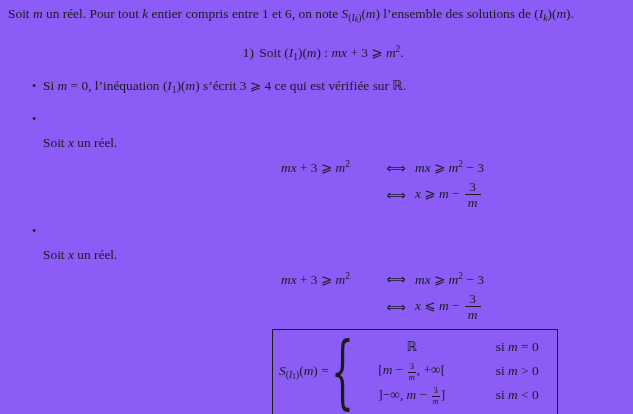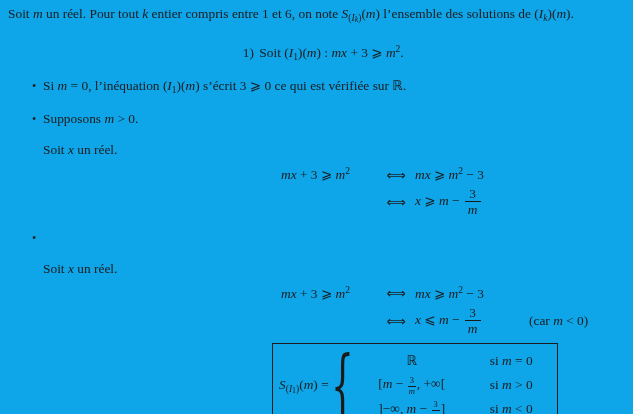--- a/index.html
+++ b/index.html
@@ -1,27 +1,27 @@
 <!DOCTYPE html>
 <html><head>
 <meta charset="utf-8">
 <style>
   html,body{margin:0;padding:0;background:#fff;}
   .page{
-    position:relative;width:633px;height:414px;background:#0ea5e9;color:#1b1b1b;
+    position:relative;width:633px;height:414px;background:#8b5cf6;color:#1b1b1b;
     font-family:"Liberation Serif","DejaVu Serif","DejaVu Sans",serif;
     font-size:13.4px;overflow:hidden;
   }
   .line{white-space:nowrap;line-height:18px;margin:0;}
   .intro{margin:5px 0 0 8px;}
   .enum{margin:11px 0 0 8px;text-align:center;}
   .enum-label{display:inline-block;width:22px;}
   .bullet-row{display:flex;white-space:nowrap;line-height:18px;margin:11px 0 0 32px;}
   .bullet{width:11px;flex:none;font-size:12px;}
-  .cont-line{margin:13px 0 0 43px;}
+  .cont-line{margin:6px 0 0 43px;}
   .it{font-style:italic;}
   .sub{font-size:9.5px;vertical-align:-3px;}
   .sub2{font-size:8px;vertical-align:-4px;}
   .sup{font-size:9.5px;vertical-align:5px;}
   .op{font-family:"DejaVu Sans","DejaVu Serif",sans-serif;}
   .mathgrid{
     display:grid;grid-template-columns:96px 38px 100px auto;
     margin:7px 7px 0 281px;row-gap:3px;align-items:center;white-space:nowrap;
   }
   .arrow-cell{text-align:center;font-family:"DejaVu Sans",sans-serif;font-size:13.5px;}
@@ -35,44 +35,43 @@
   }
   .box-lhs{flex:none;font-family:Liberation Serif, serif;}
   .brace{
     flex:none;display:inline-block;width:17px;font-size:80px;line-height:70px;
     font-family:"DejaVu Serif",serif;transform:scaleX(0.45);transform-origin:left center;
     margin-left:2px;
   }
   .cases{display:flex;flex-direction:column;row-gap:3px;flex:1;}
   .case-row{display:flex;align-items:center;line-height:20px;}
   .case-expr{width:128px;text-align:center;}
-  .case-cond{margin-left:14px;}
+  .case-cond{margin-left:20px;}
   .sfrac{display:inline-flex;flex-direction:column;text-align:center;vertical-align:middle;font-size:8.5px;line-height:1.15;margin:0 1px;position:relative;top:1px;}
   .sfrac .fnum{border-bottom:1px solid #1b1b1b;padding:0 1px;}
   .sfrac .fden{padding:0 1px;}
 </style>
 </head>
 <body>
 
 <div class="page">
 
   <p class="line intro"><span>Soit </span><span class="it">m</span><span> un réel. Pour tout </span><span class="it">k</span><span> entier compris entre 1 et 6, on note </span><span class="it">S</span><span class="sub">(</span><span class="it sub">I</span><span class="it sub2">k</span><span class="sub">)</span><span>(</span><span class="it">m</span><span>)</span><span> l’ensemble des solutions de </span><span>(</span><span class="it">I</span><span class="it sub">k</span><span>)</span><span>(</span><span class="it">m</span><span>)</span><span>.</span></p>
 
   <div class="line enum">
     <span class="enum-label">1)</span><span><span>Soit </span><span>(</span><span class="it">I</span><span class="sub">1</span><span>)</span><span>(</span><span class="it">m</span><span>)</span><span> : </span><span class="it">mx</span><span> + 3 </span><span class="op">⩾</span><span> </span><span class="it">m</span><span class="sup">2</span><span>.</span></span>
   </div>
 
   <div class="bullet-row">
     <span class="bullet">•</span>
-    <span><span>Si </span><span class="it">m</span><span> = 0, l’inéquation </span><span>(</span><span class="it">I</span><span class="sub">1</span><span>)</span><span>(</span><span class="it">m</span><span>)</span><span> s’écrit 3 </span><span class="op">⩾</span><span> 0 ce qui est vérifiée sur </span><span class="op">ℝ</span><span>.</span></span>
+    <span><span>Si </span><span class="it">m</span><span> = 0, l’inéquation </span><span>(</span><span class="it">I</span><span class="sub">1</span><span>)</span><span>(</span><span class="it">m</span><span>)</span><span> s’écrit 3 </span><span class="op">⩾</span><span> 4 ce qui est vérifiée sur </span><span class="op">ℝ</span><span>.</span></span>
   </div>
 
   <div class="bullet-row">
     <span class="bullet">•</span>
-    <span><span>Supposons </span><span class="it">m</span><span> &gt; 0.</span></span>
   </div>
   <p class="line cont-line"><span>Soit </span><span class="it">x</span><span> un réel.</span></p>
 
   <div class="mathgrid">
     <div><span class="it">mx</span><span> + 3 </span><span class="op">⩾</span><span> </span><span class="it">m</span><span class="sup">2</span></div>
     <div class="arrow-cell">⟺</div>
     <div><span class="it">mx</span><span> </span><span class="op">⩾</span><span> </span><span class="it">m</span><span class="sup">2</span><span> − 3</span></div>
     <div class="note-cell"></div>
     <div></div>
     <div class="arrow-cell">⟺</div>
@@ -95,21 +94,20 @@
     <div><span class="it">mx</span><span> </span><span class="op">⩾</span><span> </span><span class="it">m</span><span class="sup">2</span><span> − 3</span></div>
     <div class="note-cell"></div>
     <div></div>
     <div class="arrow-cell">⟺</div>
     <div>
       <span><span class="it">x</span><span> </span><span class="op">⩽</span><span> </span><span class="it">m</span><span> − </span></span><span class="dfrac">
           <span class="fnum">3</span>
           <span class="fden it">m</span>
         </span>
     </div>
-    <div class="note-cell"><span>(car </span><span class="it">m</span><span> &lt; 0)</span></div>
   </div>
 
   <div class="result-box">
     <span class="box-lhs"><span class="it">S</span><span class="sub">(</span><span class="it sub">I</span><span class="sub2">1</span><span class="sub">)</span><span>(</span><span class="it">m</span><span>)</span><span> =</span></span>
     <span class="brace">{</span>
     <div class="cases">
       <div class="case-row">
         <span class="case-expr"><span class="op">ℝ</span></span>
         <span class="case-cond"><span>si </span><span class="it">m</span><span> = 0</span></span>
       </div>

